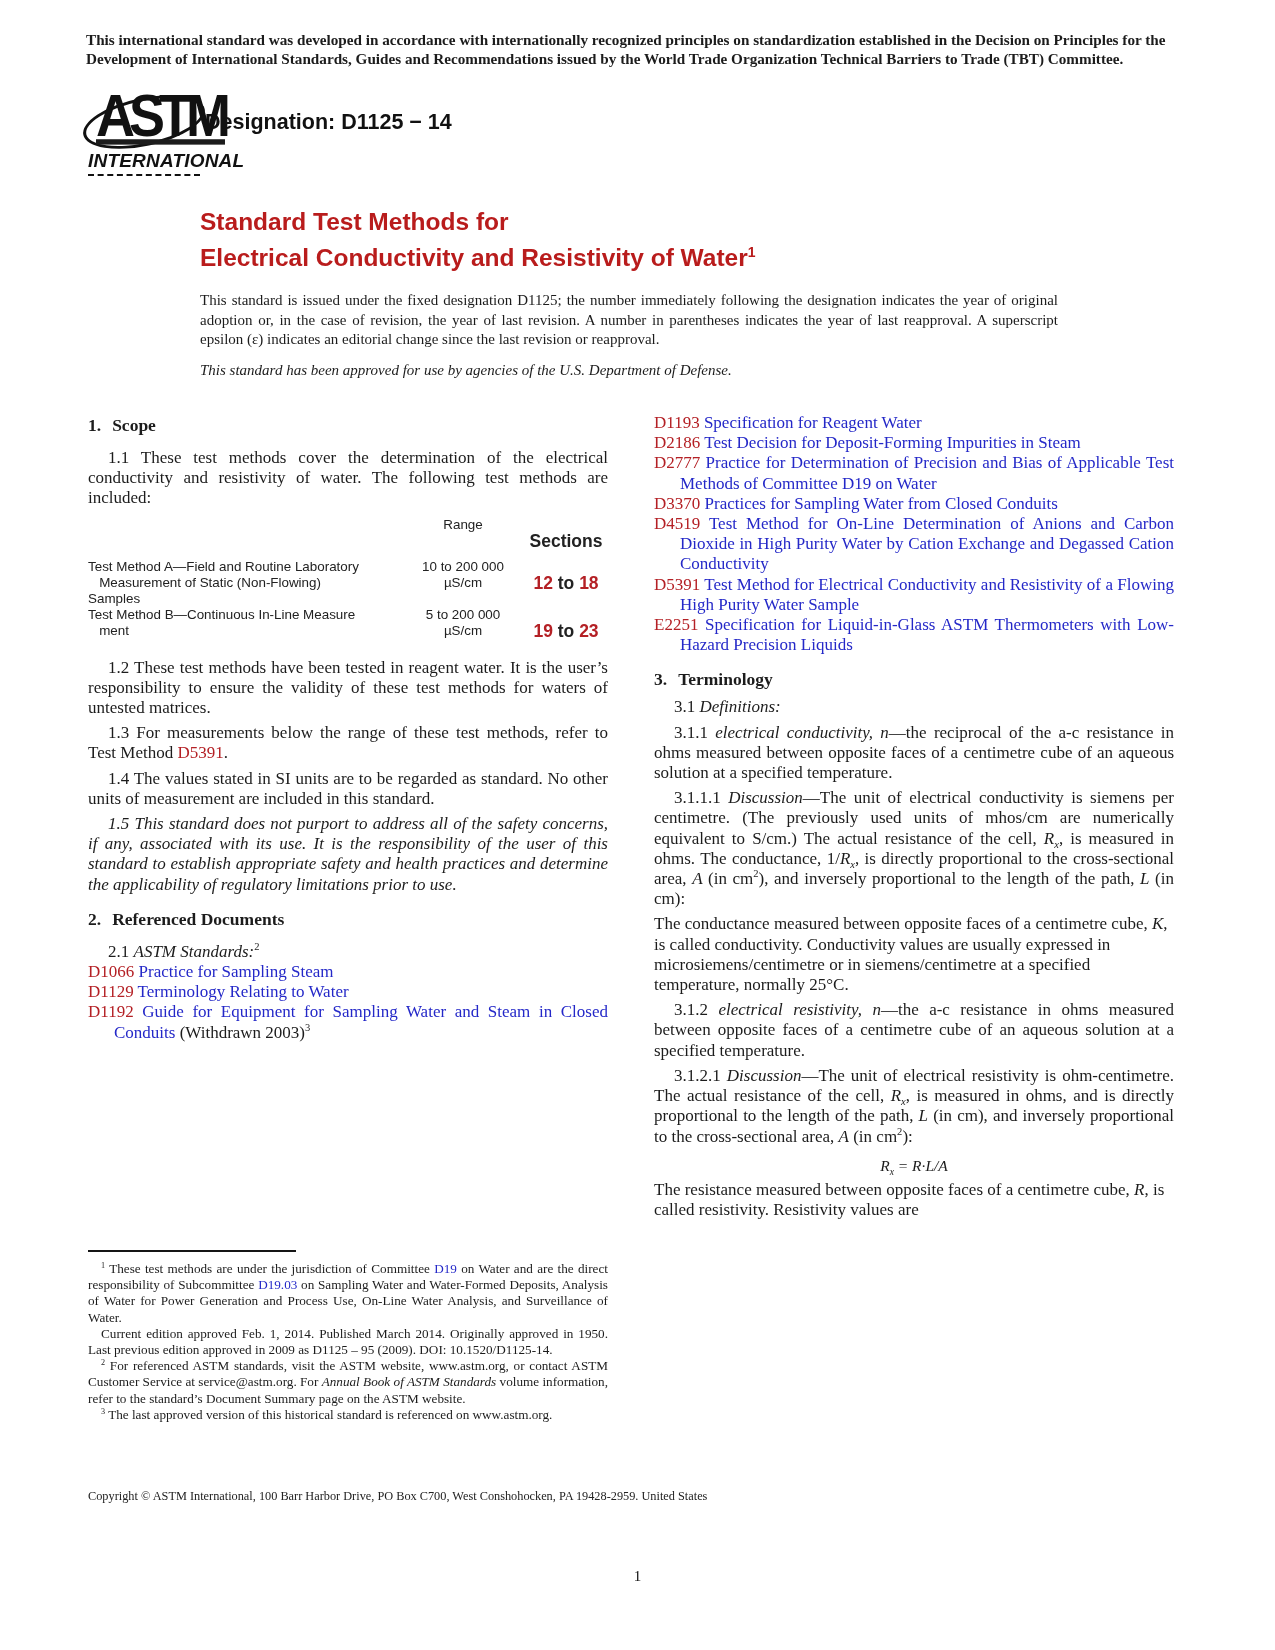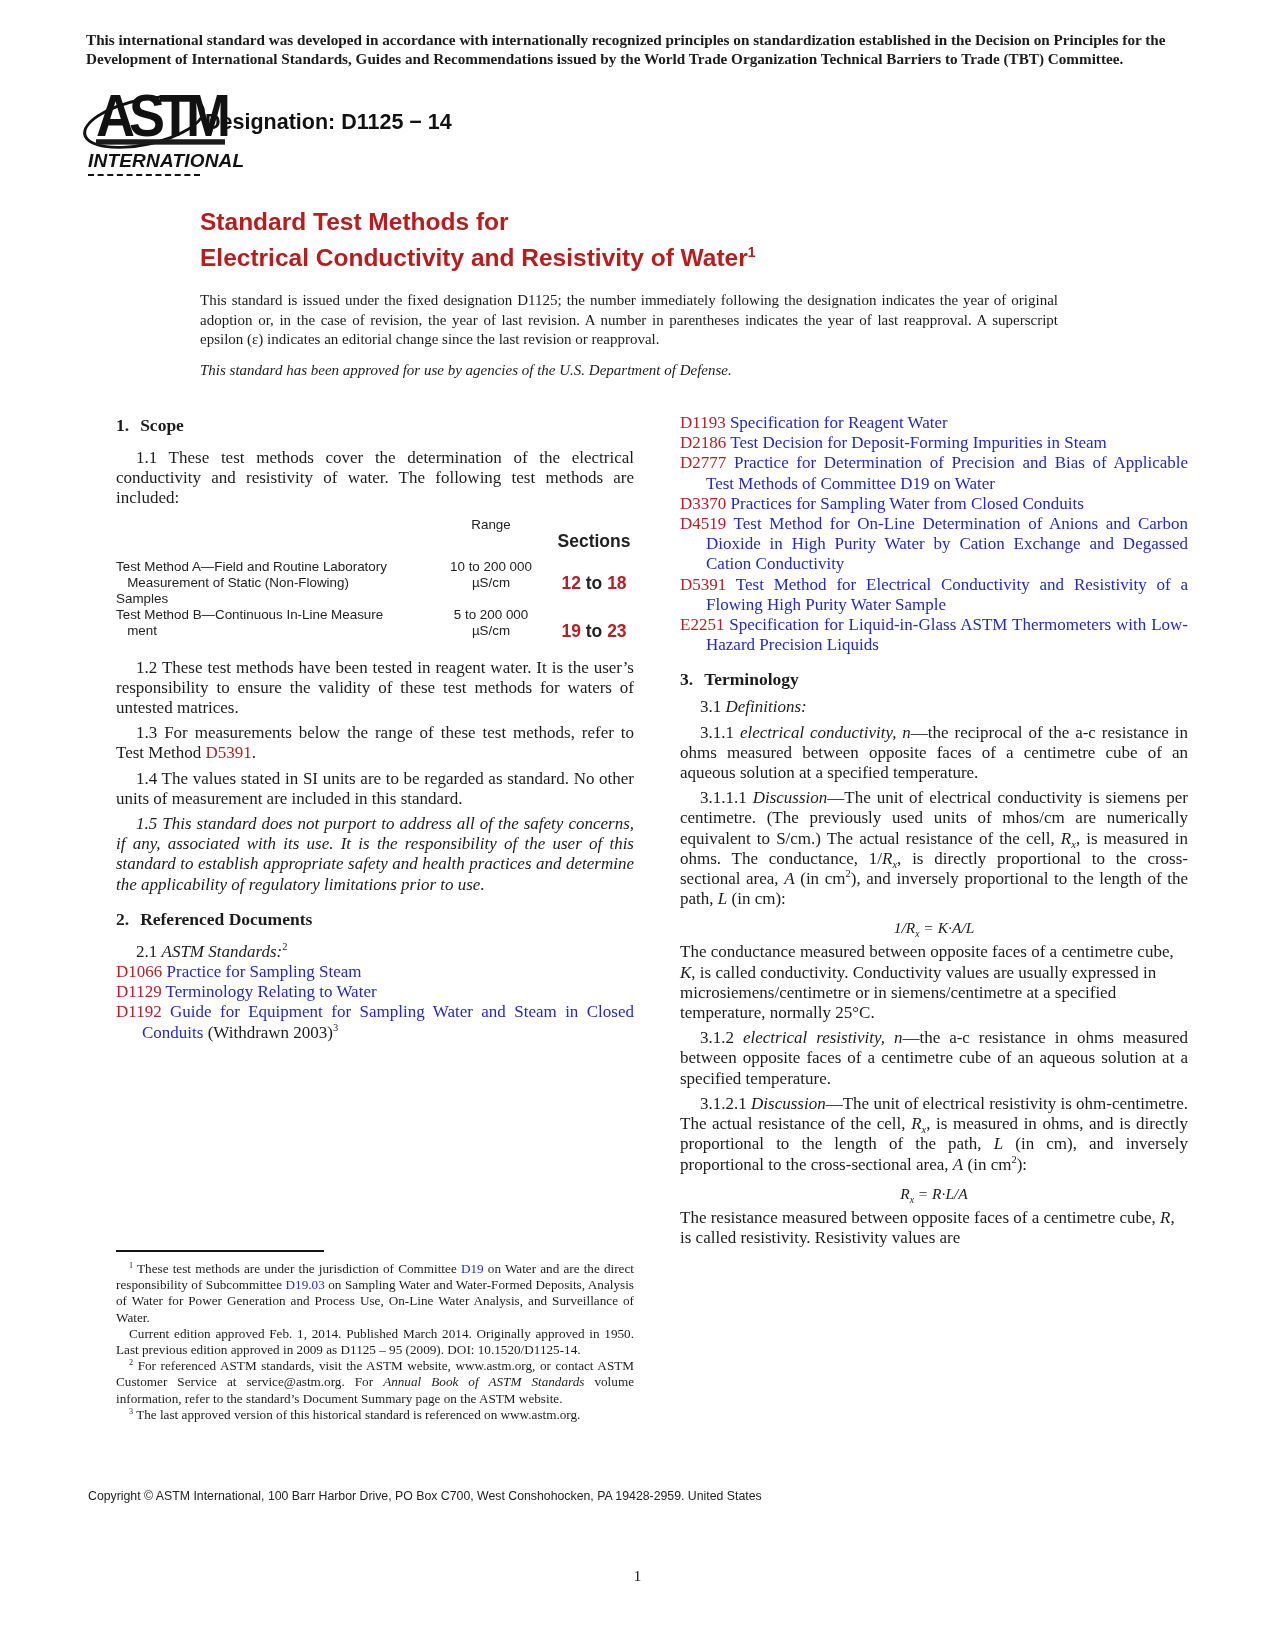--- a/index.html
+++ b/index.html
@@ -52,21 +52,21 @@
     position:absolute; left:200px; top:362px; width:858px;
     font-size:15px; font-style:italic;
   }
 
   
   .columns {
     position:absolute; left:88px; top:413px; width:1100px; height:1010px;
     display:flex; gap:46px;
   }
   .col { width:520px; }
-  .col.left { display:flex; flex-direction:column;margin-left:28px; }
+  .col.left { display:flex; flex-direction:column; }
 
   .sec {
     font-size:17.5px; font-weight:bold; margin:14px 0 7px 0; line-height:21px;
   }
   .sec:first-child { margin-top:2px; }
   .sec-name { margin-left:11px; }
 
   .body { font-size:17px; line-height:20.2px; margin:5px 0 0 0; }
   .ind  { text-indent:20px; }
   .just { text-align:justify; }
@@ -99,21 +99,21 @@
   
   .run-red  { color:#b42025; }
   .run-blue { color:#2428c8; }
   .run-it   { font-style:italic; }
   .run-sup  { vertical-align:super; font-size:0.62em; line-height:0; }
   .run-sub  { vertical-align:sub; font-size:0.62em; line-height:0; font-style:italic; }
 
   
   .copyright {
     position:absolute; left:88px; top:1489px;
-    font-family:Liberation Sans, sans-serif; font-size:12.3px; color:#222;
+    font-family:Liberation Serif, serif; font-size:12.3px; color:#222;
   }
   .pageno {
     position:absolute; left:0; top:1568px; width:1275px; text-align:center;
     font-size:15px; color:#111;
   }
 </style>
 </head>
 <body>
 
 <div class="page">
@@ -192,21 +192,20 @@
       <div class="ref"><span class="run-red">D3370</span><span class="run-blue"> Practices for Sampling Water from Closed Conduits</span></div>
       <div class="ref"><span class="run-red">D4519</span><span class="run-blue"> Test Method for On-Line Determination of Anions and Carbon Dioxide in High Purity Water by Cation Exchange and Degassed Cation Conductivity</span></div>
       <div class="ref"><span class="run-red">D5391</span><span class="run-blue"> Test Method for Electrical Conductivity and Resistivity of a Flowing High Purity Water Sample</span></div>
       <div class="ref"><span class="run-red">E2251</span><span class="run-blue"> Specification for Liquid-in-Glass ASTM Thermometers with Low-Hazard Precision Liquids</span></div>
 
       <h2 class="sec"><span>3.</span><span class="sec-name">Terminology</span></h2>
 
       <p class="body ind">3.1 <span class="run-it">Definitions:</span></p>
       <p class="body ind just">3.1.1 <span class="run-it">electrical conductivity, n</span>—the reciprocal of the a-c resistance in ohms measured between opposite faces of a centimetre cube of an aqueous solution at a specified temperature.</p>
       <p class="body ind just">3.1.1.1 <span class="run-it">Discussion</span>—The unit of electrical conductivity is siemens per centimetre. (The previously used units of mhos/cm are numerically equivalent to S/cm.) The actual resistance of the cell, <span class="run-it">R</span><span class="run-sub">x</span>, is measured in ohms. The conductance, 1/<span class="run-it">R</span><span class="run-sub">x</span>, is directly proportional to the cross-sectional area, <span class="run-it">A</span> (in cm<span class="run-sup">2</span>), and inversely proportional to the length of the path, <span class="run-it">L</span> (in cm):</p>
-      <div class="eq"><span>1/R</span><span class="run-sub">x</span><span> = K·A/L</span></div>
       <p class="body">The conductance measured between opposite faces of a centimetre cube, <span class="run-it">K</span>, is called conductivity. Conductivity values are usually expressed in microsiemens/centimetre or in siemens/centimetre at a specified temperature, normally 25°C.</p>
       <p class="body ind just">3.1.2 <span class="run-it">electrical resistivity, n</span>—the a-c resistance in ohms measured between opposite faces of a centimetre cube of an aqueous solution at a specified temperature.</p>
       <p class="body ind just">3.1.2.1 <span class="run-it">Discussion</span>—The unit of electrical resistivity is ohm-centimetre. The actual resistance of the cell, <span class="run-it">R</span><span class="run-sub">x</span>, is measured in ohms, and is directly proportional to the length of the path, <span class="run-it">L</span> (in cm), and inversely proportional to the cross-sectional area, <span class="run-it">A</span> (in cm<span class="run-sup">2</span>):</p>
       <div class="eq"><span>R</span><span class="run-sub">x</span><span> = R·L/A</span></div>
       <p class="body">The resistance measured between opposite faces of a centimetre cube, <span class="run-it">R</span>, is called resistivity. Resistivity values are</p>
     </div>
   </div>
 
   <div class="copyright">Copyright © ASTM International, 100 Barr Harbor Drive, PO Box C700, West Conshohocken, PA 19428-2959. United States</div>
   <div class="pageno">1</div>

